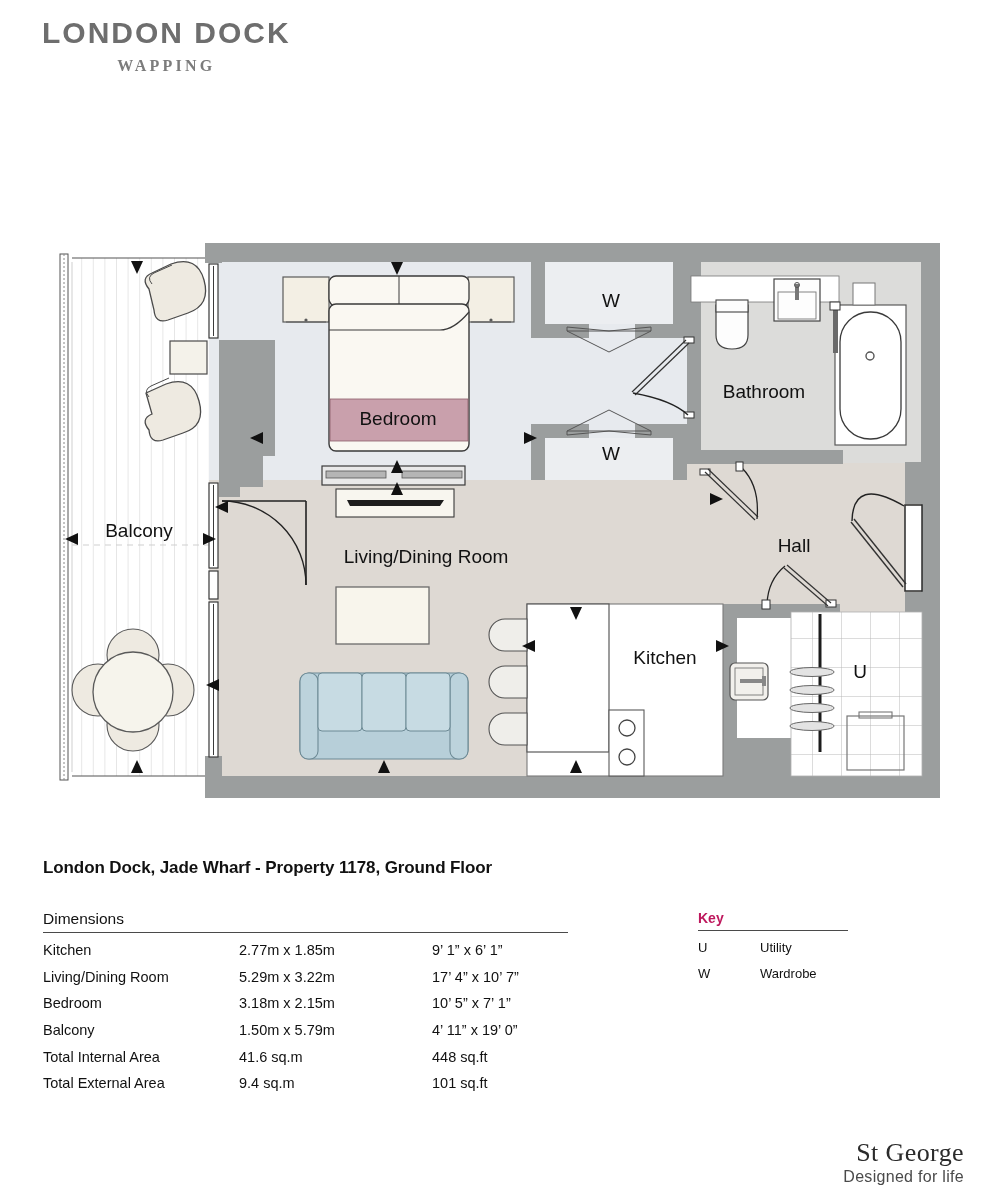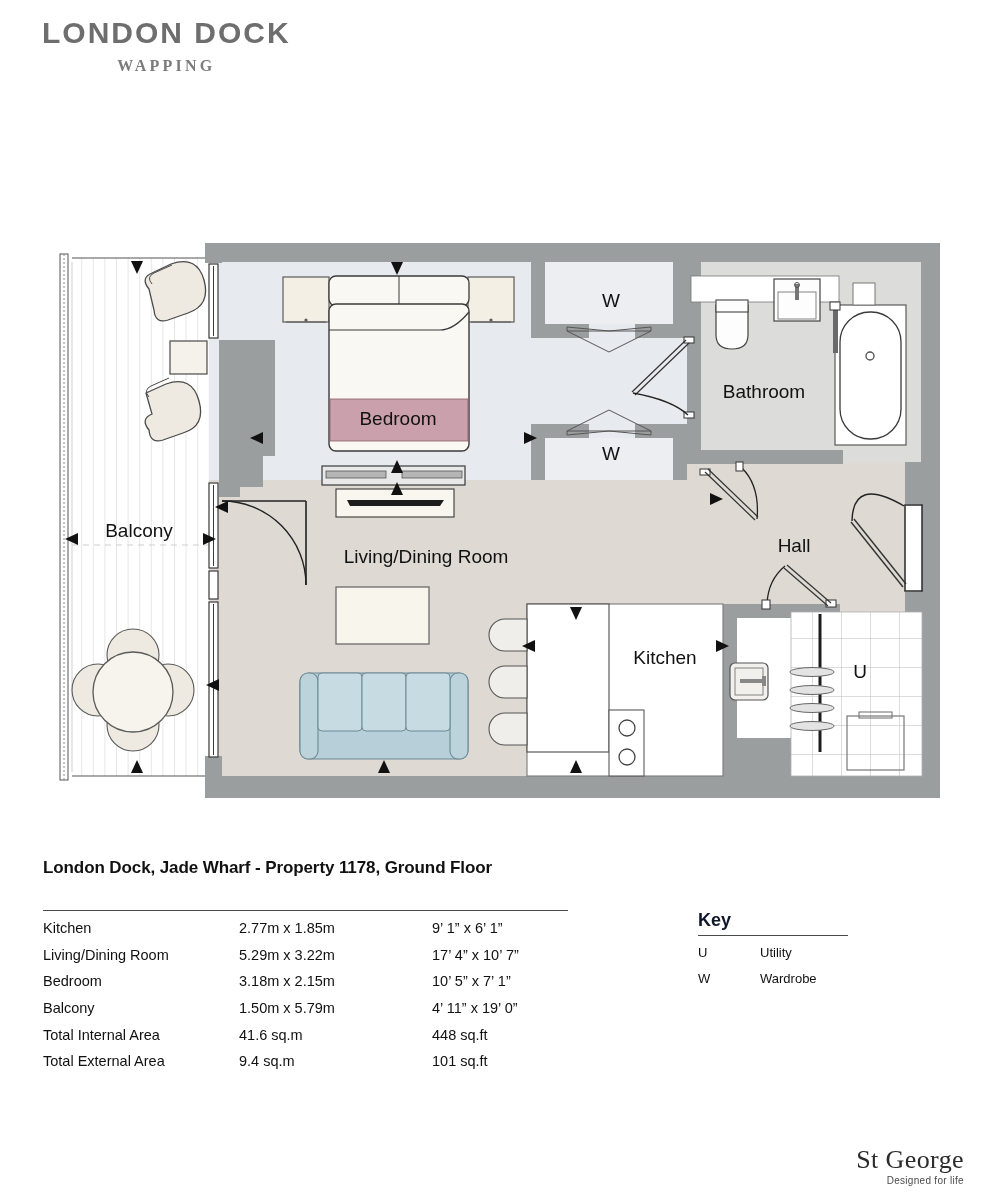--- a/index.html
+++ b/index.html
@@ -52,35 +52,35 @@
   #dimensions td{
     font-size:14.5px;color:#111;padding:5.3px 0;vertical-align:top;
     font-weight:400;
   }
   #dimensions td.c1{width:196px;}
   #dimensions td.c2{width:193px;}
   #dimensions td.c3{width:auto;margin-left:28px;}
 
   
   #key{position:absolute;left:698px;top:910px;width:150px;}
-  #key .sec-head{font-size:18px;font-weight:700;color:#0f172a;padding-bottom:4px;}
+  #key .sec-head{font-size:14px;font-weight:700;color:#be185d;padding-bottom:4px;}
   #key .rule{border-bottom:1px solid #4a4a4a;width:150px;margin-bottom:4px;}
   #key table{border-collapse:collapse;width:150px;}
   #key td{font-size:13px;color:#111;padding:5.3px 0;}
   #key td.k{width:62px;}
 
   
   #stgeorge{position:absolute;right:36px;bottom:14px;text-align:right;}
   #stgeorge .sg-main{
     font-family:"Liberation Serif", serif;
     font-size:26px;color:#2b2b2b;line-height:1;letter-spacing:0.4px;
   }
   #stgeorge .sg-sub{
     font-family:"Liberation Sans", sans-serif;
-    font-size:10px;color:#4a4a4a;letter-spacing:0.3px;margin-top:2px;
+    font-size:16px;color:#4a4a4a;letter-spacing:0.3px;margin-top:2px;
   }
   .rlabel{font-family:"Liberation Sans", sans-serif;fill:#111;}
 </style>
 </head>
 <body>
 
 <div id="brand">
   <div class="logo-main">LONDON DOCK</div>
   <div class="logo-sub">WAPPING</div>
 </div>
@@ -392,20 +392,21 @@
   <text class="rlabel" x="794" y="552" font-size="19" text-anchor="middle">Hall</text>
   <text class="rlabel" x="611" y="307" font-size="19" text-anchor="middle">W</text>
   <text class="rlabel" x="611" y="460" font-size="19" text-anchor="middle">W</text>
   <text class="rlabel" x="860" y="678" font-size="19" text-anchor="middle">U</text>
 </svg>
 </div>
 
 <div id="plan-title">London Dock, Jade Wharf - Property 1178, Ground Floor</div>
 
 <div id="dimensions">
+  <div class="sec-head">Dimensions</div>
   <div class="rule"></div>
   <table>
     <tbody>
       <tr>
         <td class="c1">Kitchen</td>
         <td class="c2">2.77m x 1.85m</td>
         <td class="c3">9’ 1” x 6’ 1”</td>
       </tr>
       <tr>
         <td class="c1">Living/Dining Room</td>

